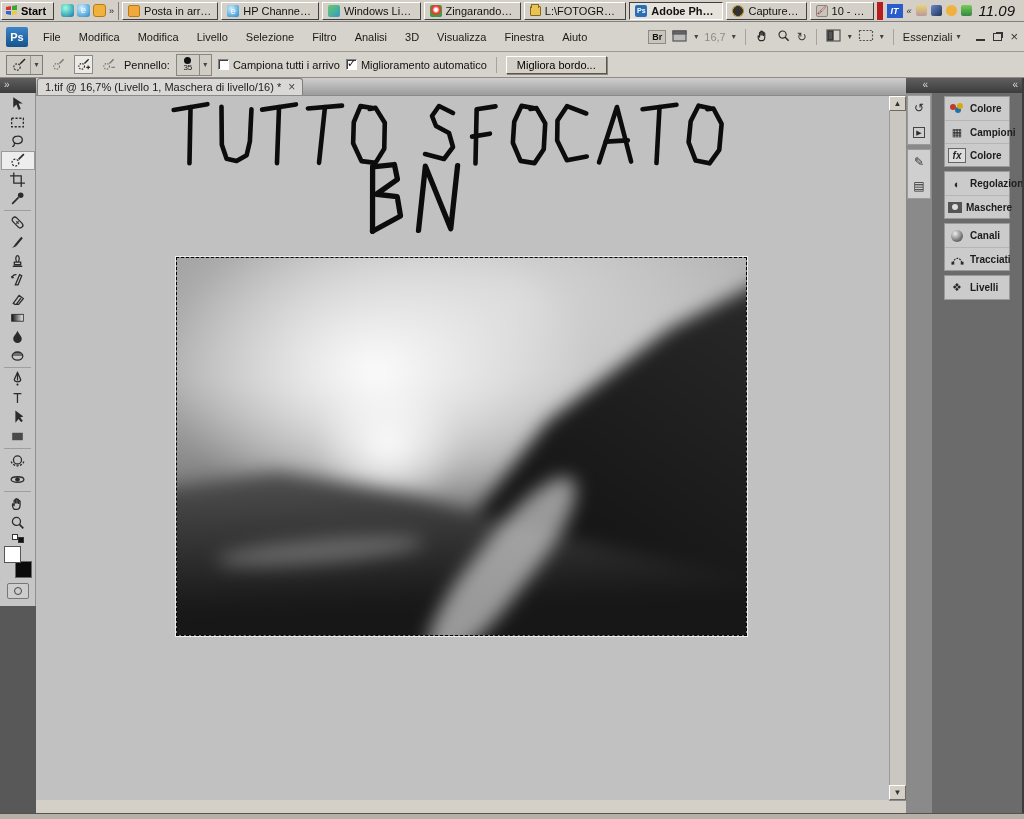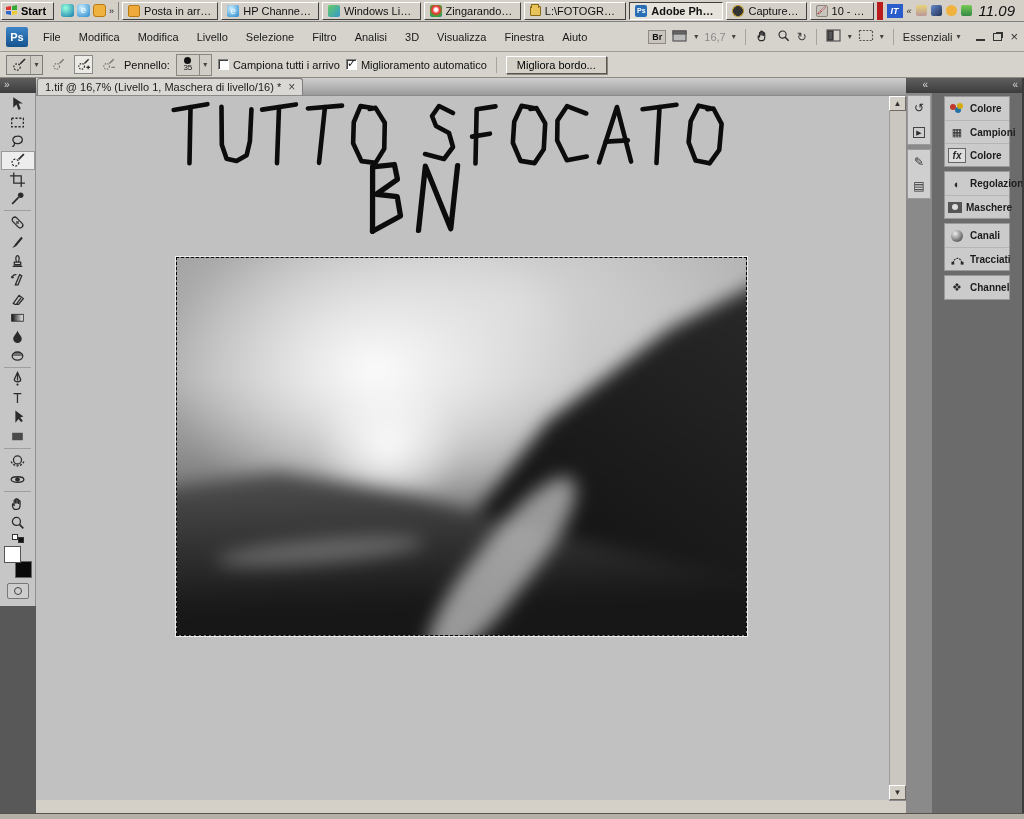--- a/index.html
+++ b/index.html
@@ -606,21 +606,21 @@
                 <rect x="1.5" y="9.5" width="3" height="3" fill="#2a2a2a" stroke="none"></rect>
                 <rect x="11.5" y="9.5" width="3" height="3" fill="#2a2a2a" stroke="none"></rect>
               </svg>
             </span>
             <span class="plabel">Tracciati</span>
           </div>
       </div>
       <div class="pgroup">
         <div class="prow">
             <span class="pic">❖</span>
-            <span class="plabel">Channel</span>
+            <span class="plabel">Livelli</span>
           </div>
       </div>
     </div>
     <div class="dockedge"></div>
   </div>
 
   <div class="bottomstrip"></div>
 </div>
 
 </body></html>

